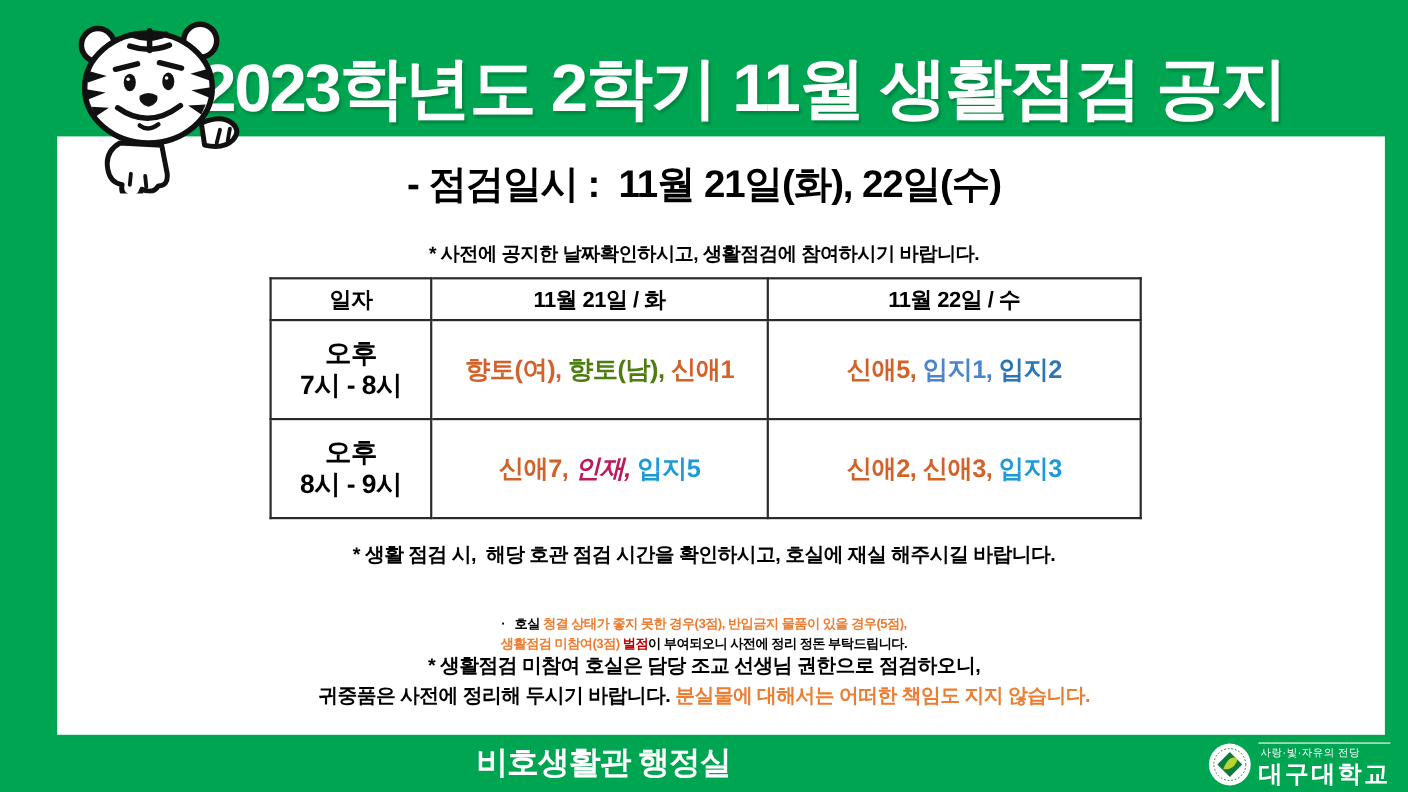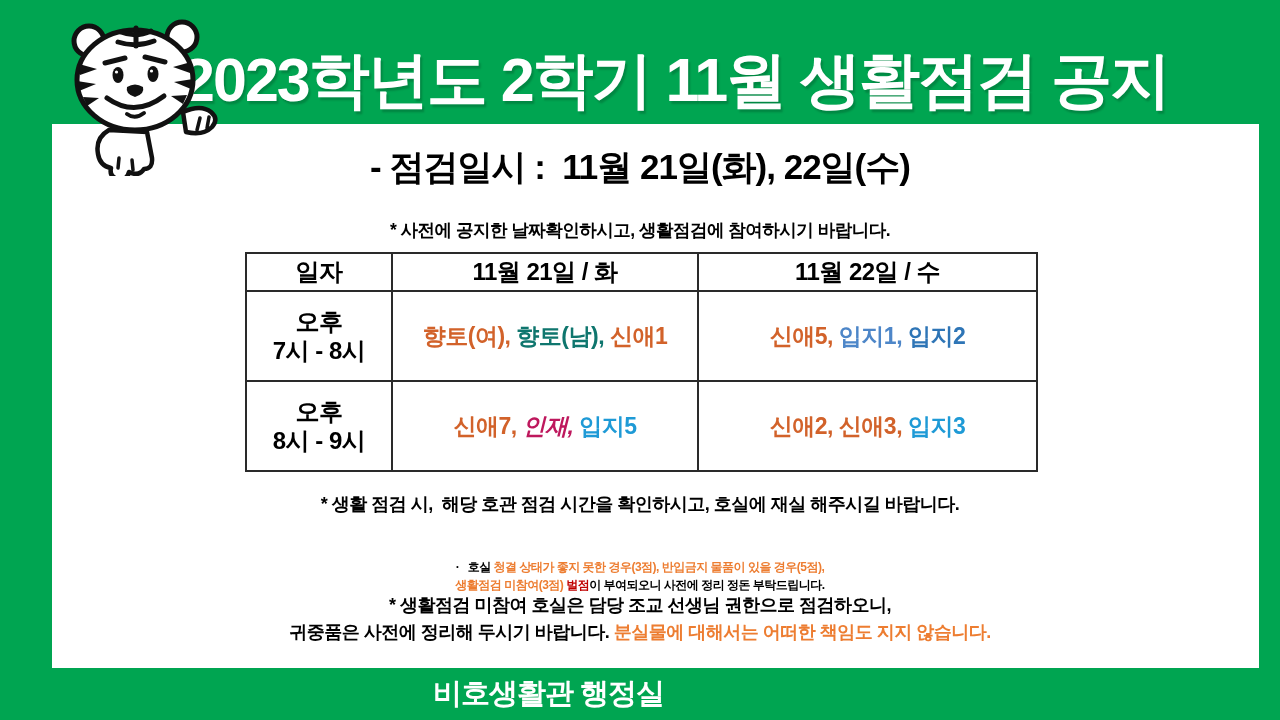--- a/index.html
+++ b/index.html
@@ -30,21 +30,21 @@
     white-space:pre-wrap;letter-spacing:-0.5px;
   }
   table.sched{
     position:absolute;left:245px;top:252px;z-index:2;
     border-collapse:collapse;background:#fff;table-layout:fixed;
   }
   table.sched th,table.sched td{
     border:2px solid #2a2a2a;text-align:center;vertical-align:middle;
     font-weight:800;padding:0;letter-spacing:-0.5px;
   }
-  table.sched th{height:36px;font-size:24px;color:#000;}
+  table.sched th{height:36px;font-size:20px;color:#000;}
   table.sched td{height:88px;}
   td.time-cell{font-size:24px;color:#000;line-height:1.22;}
   td.sched-cell{font-size:23px;}
   .note{
     position:absolute;left:0;width:1280px;z-index:2;text-align:center;
     font-weight:800;color:#000;letter-spacing:-0.5px;white-space:pre-wrap;
   }
   .note-1{top:492px;font-size:18px;}
   .note-2{top:558px;font-size:12px;line-height:1.5;}
   .note-3{top:592px;font-size:18px;line-height:1.5;}
@@ -128,34 +128,46 @@
           <th>11월 21일 / 화</th>
           <th>11월 22일 / 수</th>
         </tr>
     </thead>
     <tbody>
         <tr>
           <td class="time-cell">
             <div>오후</div>
             <div>7시 - 8시</div>
           </td>
-          <td class="sched-cell"><span style="color: rgb(210, 98, 42);">향토(여), </span><span style="color: #0f766e; margin-top: 32px;">향토(남), </span><span style="color: rgb(210, 98, 42);">신애1</span></td>
+          <td class="sched-cell"><span style="color: rgb(210, 98, 42);">향토(여), </span><span style="color: #4d7c0f; margin-top: 32px;">향토(남), </span><span style="color: rgb(210, 98, 42);">신애1</span></td>
           <td class="sched-cell"><span style="color: rgb(210, 98, 42);">신애5, </span><span style="color: rgb(77, 134, 200);">입지1, </span><span style="color: rgb(46, 117, 182);">입지2</span></td>
         </tr>
         <tr>
           <td class="time-cell">
             <div>오후</div>
             <div>8시 - 9시</div>
           </td>
           <td class="sched-cell"><span style="color: rgb(210, 98, 42);">신애7, </span><span style="color: #be185d; font-style: italic;">인재, </span><span style="color: rgb(30, 154, 214);">입지5</span></td>
           <td class="sched-cell"><span style="color: rgb(210, 98, 42);">신애2, </span><span style="color: rgb(210, 98, 42);">신애3, </span><span style="color: rgb(30, 154, 214);">입지3</span></td>
         </tr>
       </tbody>
   </table>
 
   <div class="note note-1"><div><span style="color: rgb(0, 0, 0);">* 생활 점검 시,  해당 호관 점검 시간을 확인하시고, 호실에 재실 해주시길 바랍니다.</span></div></div>
   <div class="note note-2"><div><span style="color: rgb(0, 0, 0);">·   호실 </span><span style="color: rgb(237, 125, 49);">청결 상태가 좋지 못한 경우(3점), 반입금지 물품이 있을 경우(5점),</span></div><div><span style="color: rgb(237, 125, 49);">생활점검 미참여(3점) </span><span style="color: rgb(192, 0, 0);">벌점</span><span style="color: rgb(0, 0, 0);">이 부여되오니 사전에 정리 정돈 부탁드립니다.</span></div></div>
   <div class="note note-3"><div><span style="color: rgb(0, 0, 0);">* 생활점검 미참여 호실은 담당 조교 선생님 권한으로 점검하오니,</span></div><div><span style="color: rgb(0, 0, 0);">귀중품은 사전에 정리해 두시기 바랍니다. </span><span style="color: rgb(237, 125, 49);">분실물에 대해서는 어떠한 책임도 지지 않습니다.</span></div></div>
 
   <div class="footer-label">비호생활관 행정실</div>
 
+  <div class="logo">
+    <svg class="emblem" viewBox="0 0 40 40" xmlns="http://www.w3.org/2000/svg">
+      <circle cx="20" cy="20" r="19" fill="#ffffff"></circle>
+      <circle cx="20" cy="20" r="14.5" fill="none" stroke="#1b5e20" stroke-width="0.8" stroke-dasharray="1.5 1.8"></circle>
+      <rect x="12" y="12" width="16" height="16" transform="rotate(45 20 20)" fill="#0b7a3b"></rect>
+      <path d="M14,24 Q20,10 27,15 Q24,26 14,24 Z" fill="#b8d432"></path>
+    </svg>
+    <div class="logo-text">
+      <div class="logo-motto">사랑·빛·자유의 전당</div>
+      <div class="logo-name">대구대학교</div>
+    </div>
+  </div>
 
 </div>
 
 </body></html>

